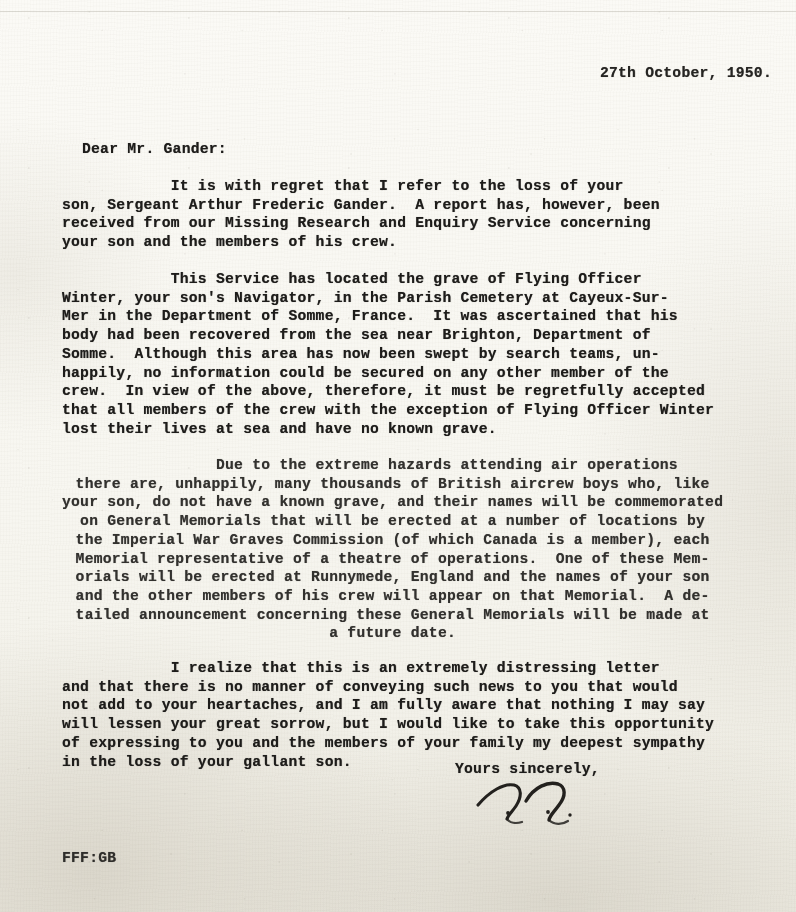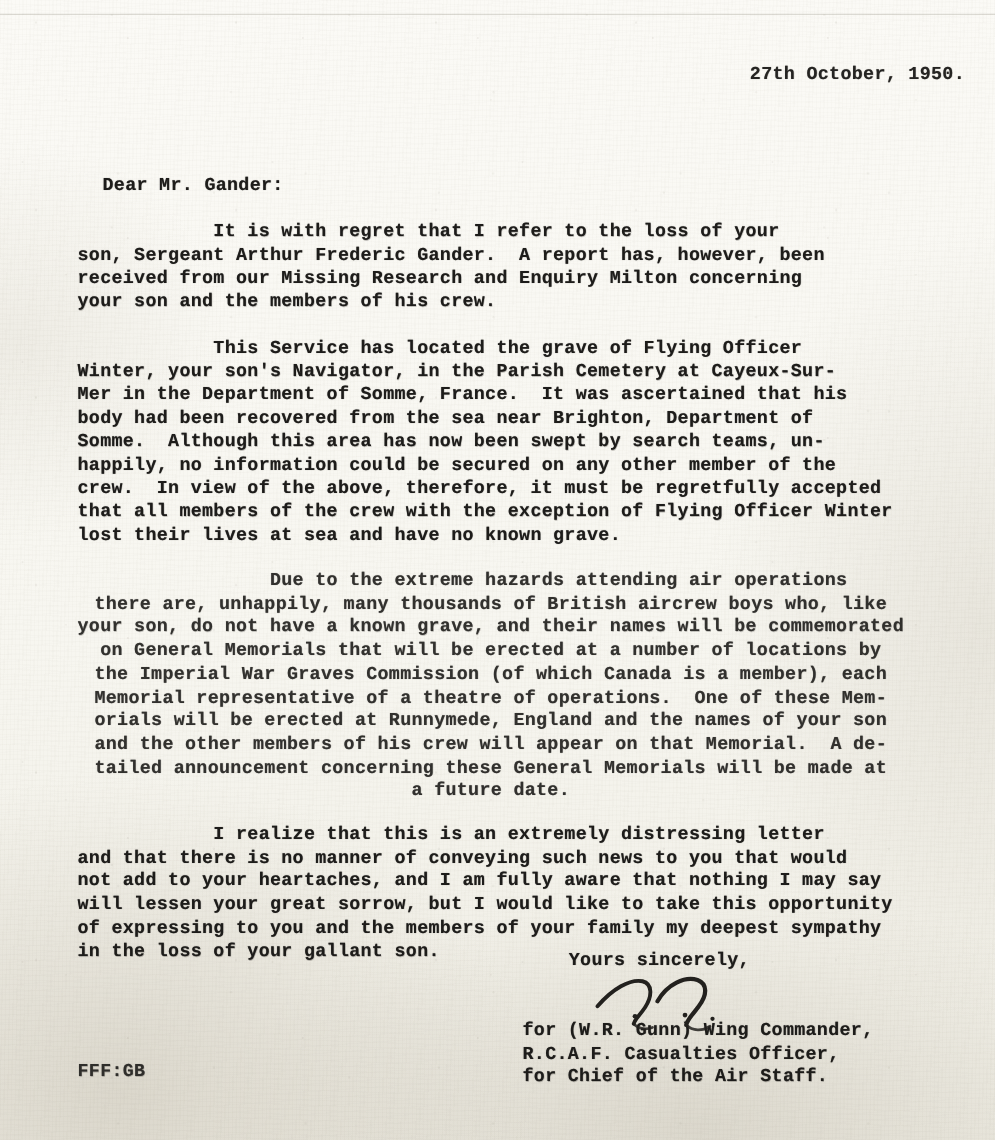--- a/index.html
+++ b/index.html
@@ -75,21 +75,21 @@
     white-space: pre;
     text-shadow:
       0 0 0.7px rgba(30,28,26,0.55),
       0.4px 0.3px 0.5px rgba(60,56,50,0.25);
     font-weight: 700;
   }
   
   .fade-a { opacity: 0.90; text-align: center; }
   .fade-b { opacity: 0.96; }
 
-  #date        { top: 51px;  right: 24px; text-align: right; }
+  #date        { top: 64px;  right: 24px; text-align: right; }
   #address     { top: 62px;  left: 62px; }
   #salutation  { top: 140px; left: 62px; margin-left: 20px; }
   #p1          { top: 177px; left: 62px; }
   #p2          { top: 270px; left: 62px; }
   #p3          { top: 456px; left: 62px; }
   #p4          { top: 659px; left: 62px; }
   #closing     { top: 760px; left: 455px; }
   #signblock   { top: 816px; left: 418px; }
   #reference   { top: 849px; left: 62px; }
 
@@ -111,21 +111,21 @@
 
   <div class="sheet">
 
     <div id="date" class="typed fade-b">27th October, 1950.</div>
 
 
     <div id="salutation" class="typed">Dear Mr. Gander:</div>
 
     <div id="p1" class="typed">            It is with regret that I refer to the loss of your
 son, Sergeant Arthur Frederic Gander.  A report has, however, been
-received from our Missing Research and Enquiry Milton concerning
+received from our Missing Research and Enquiry Service concerning
 your son and the members of his crew.</div>
 
     <div id="p2" class="typed">            This Service has located the grave of Flying Officer
 Winter, your son's Navigator, in the Parish Cemetery at Cayeux-Sur-
 Mer in the Department of Somme, France.  It was ascertained that his
 body had been recovered from the sea near Brighton, Department of
 Somme.  Although this area has now been swept by search teams, un-
 happily, no information could be secured on any other member of the
 crew.  In view of the above, therefore, it must be regretfully accepted
 that all members of the crew with the exception of Flying Officer Winter
@@ -144,23 +144,20 @@
 
     <div id="p4" class="typed">            I realize that this is an extremely distressing letter
 and that there is no manner of conveying such news to you that would
 not add to your heartaches, and I am fully aware that nothing I may say
 will lessen your great sorrow, but I would like to take this opportunity
 of expressing to you and the members of your family my deepest sympathy
 in the loss of your gallant son.</div>
 
     <div id="closing" class="typed">Yours sincerely,</div>
 
-    <div id="signblock" class="typed">for (W.R. Gunn) Wing Commander,
-R.C.A.F. Casualties Officer,
-for Chief of the Air Staff.</div>
 
     <div id="reference" class="typed fade-a">FFF:GB</div>
 
     <div id="signature">
       <svg width="140" height="50" viewBox="0 0 140 50" xmlns="http://www.w3.org/2000/svg">
         <g fill="none" stroke="#23211e" stroke-linecap="round" stroke-linejoin="round">
           <path d="M4 26 C 16 12, 30 4, 40 6 C 48 8, 48 18, 42 27 C 38 33, 34 36, 33 40" stroke-width="3.1"></path>
           <path d="M52 22 C 60 8, 74 2, 84 5 C 92 8, 92 17, 85 26 C 80 33, 76 36, 75 41" stroke-width="3.4"></path>
           <path d="M33 40 C 36 44, 42 45, 48 43" stroke-width="2.2" opacity="0.85"></path>
           <path d="M75 41 C 80 46, 88 46, 94 42" stroke-width="2.2" opacity="0.85"></path>

